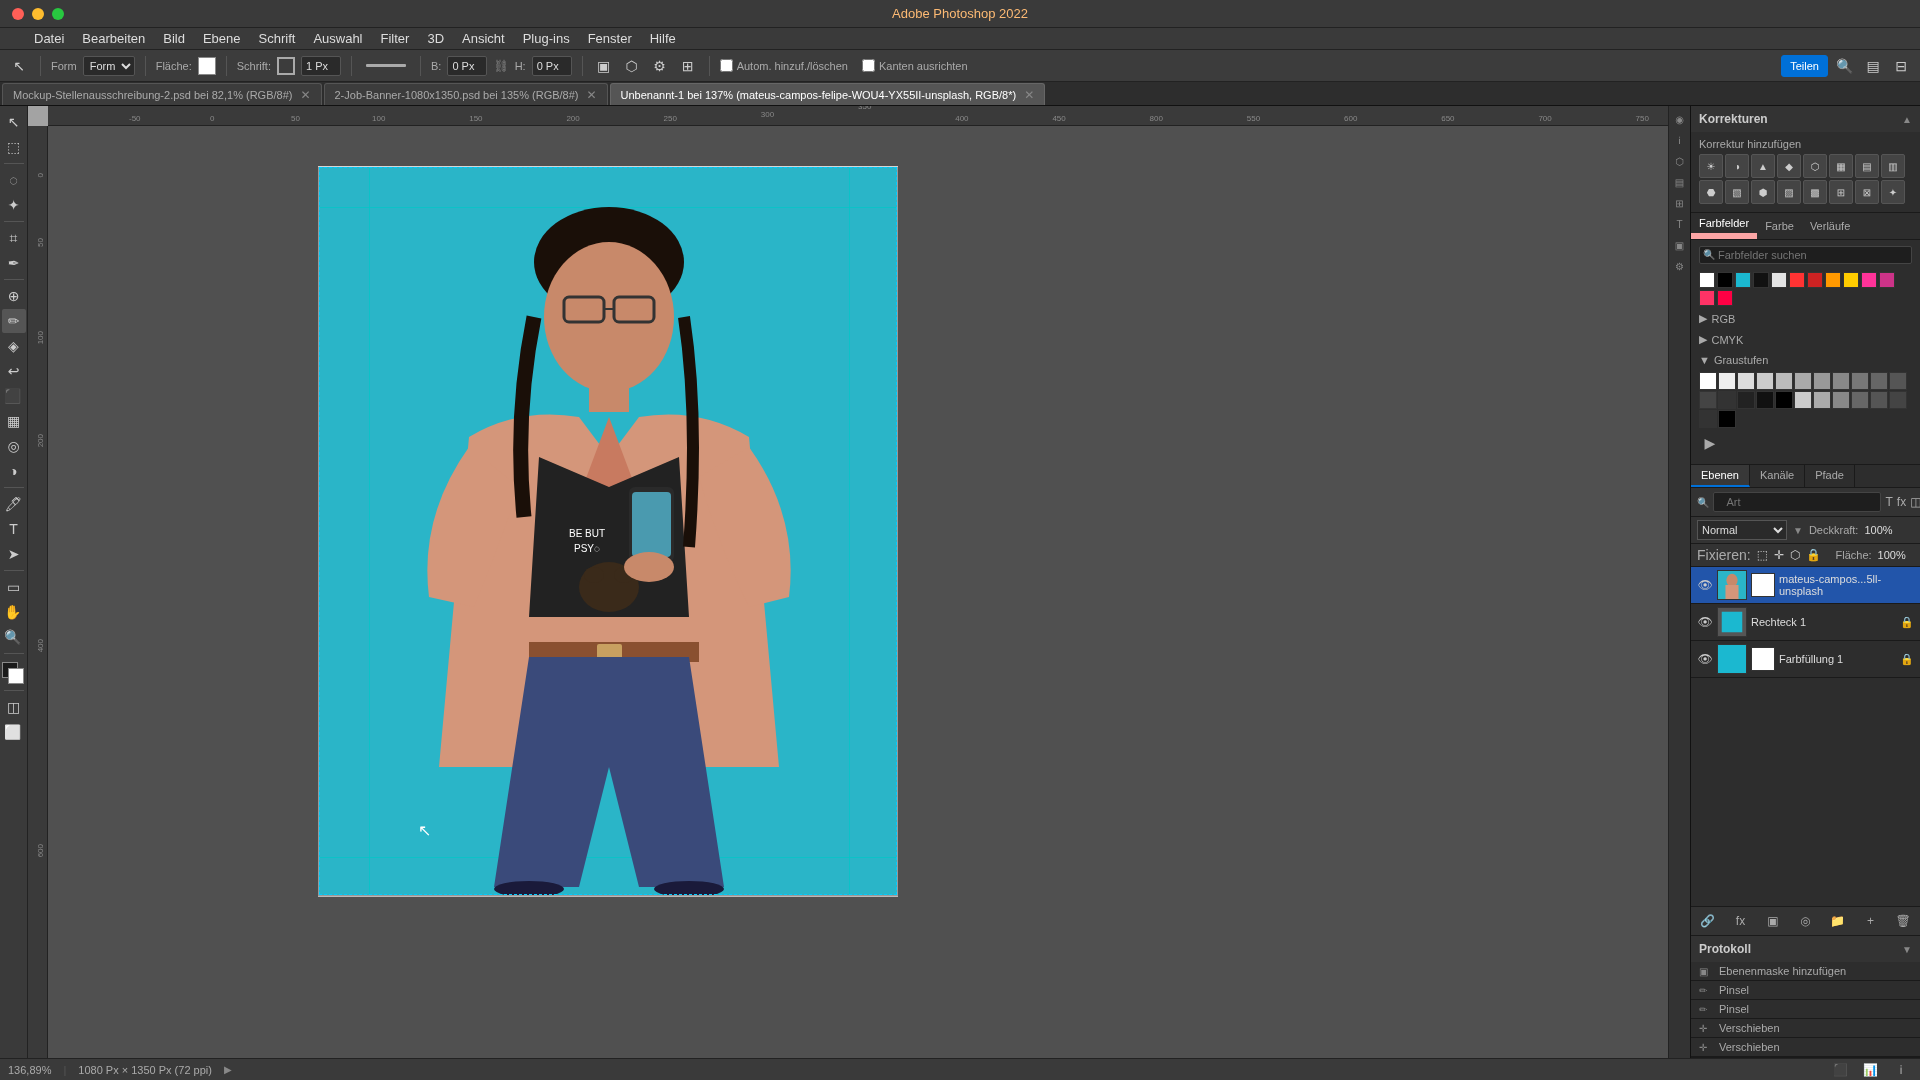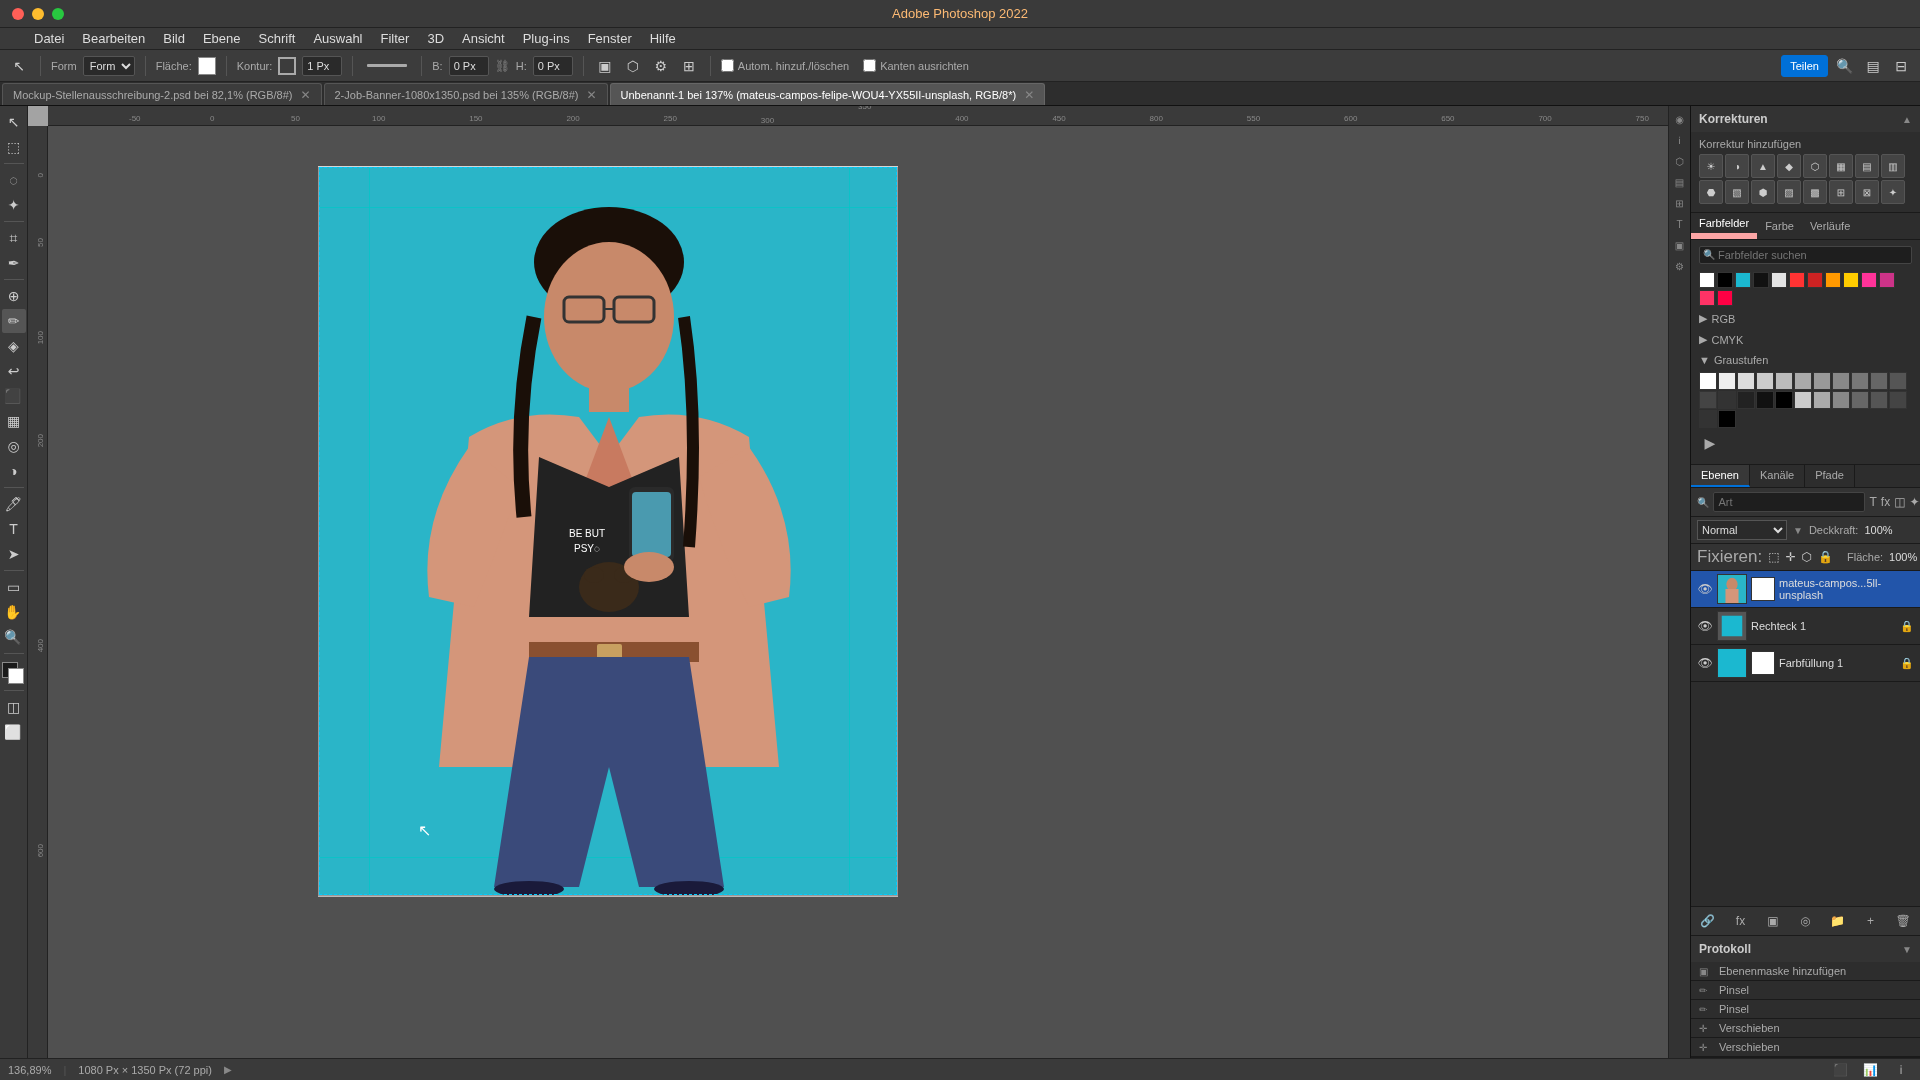--- a/index.html
+++ b/index.html
@@ -178,39 +178,39 @@
     }
     .panel-tab.active { color: #fff; border-bottom: 2px solid #0070d8; background: #383838; }
 
     
     .layers-toolbar {
       display: flex; align-items: center; padding: 3px 6px; gap: 4px;
       background: #333; border-bottom: 1px solid #1a1a1a;
     }
     .layers-search {
       flex: 1; background: #1e1e1e; border: 1px solid #444; color: #ccc;
-      font-size: 11px; padding: 2px 4px; border-radius: 2px; height: 20px;
+      font-size: 11px; padding: 2px 12px; border-radius: 2px; height: 20px;
     }
     .layer-mode-select {
       width: 90px; background: #2a2a2a; border: 1px solid #555; color: #ddd;
       font-size: 11px; height: 20px;
     }
     .opacity-row {
       display: flex; align-items: center; gap: 6px; padding: 3px 6px;
       background: #333; border-bottom: 1px solid #1a1a1a;
     }
     .opacity-label { font-size: 11px; color: #aaa; }
     .opacity-val { font-size: 11px; color: #ddd; }
     .fill-label { font-size: 11px; color: #aaa; margin-left: 8px; }
     .fill-val { font-size: 11px; color: #ddd; }
     .lock-row {
       display: flex; align-items: center; gap: 6px; padding: 3px 6px;
       background: #333; border-bottom: 1px solid #1a1a1a;
     }
-    .lock-label { font-size: 17px; color: #aaa; }
+    .lock-label { font-size: 14px; color: #aaa; }
 
     
     .layer-item {
       display: flex; align-items: center; padding: 3px 6px; gap: 4px;
       border-bottom: 1px solid #1a1a1a; cursor: pointer; min-height: 36px;
     }
     .layer-item.active { background: #2255aa; }
     .layer-eye { width: 16px; text-align: center; font-size: 12px; cursor: pointer; }
     .layer-thumb {
       width: 30px; height: 30px; background: #555; border: 1px solid #333; flex-shrink: 0;
@@ -296,21 +296,21 @@
 <div id="toolbar">
 
   <button class="toolbar-icon-btn">↖</button>
   <div class="toolbar-sep"></div>
   <span class="toolbar-label">Form</span>
   <select class="toolbar-select"><option>Form</option></select>
   <div class="toolbar-sep"></div>
   <span class="toolbar-label">Fläche:</span>
   <div style="width:18px;height:18px;background:#fff;border:1px solid #888;cursor:pointer;"></div>
   <div class="toolbar-sep"></div>
-  <span class="toolbar-label">Kontur:</span>
+  <span class="toolbar-label">Schrift:</span>
   <div style="width:18px;height:18px;background:transparent;border:2px solid #aaa;cursor:pointer;"></div>
   <input class="toolbar-input toolbar-input-sm" type="text" value="1 Px" style="">
   <div class="toolbar-sep"></div>
 
   <div style="width:40px;height:3px;background:#aaa;border-radius:1px;margin:0 4px;"></div>
   <div class="toolbar-sep"></div>
   <span class="toolbar-label">B:</span>
   <input class="toolbar-input toolbar-input-sm" type="text" value="0 Px" style="">
 
   <span style="font-size:12px;color:#888;">⛓</span>
@@ -398,21 +398,21 @@
     <div id="ruler-top">
       <div style="position:relative;width:100%;height:100%;">
 
         <span style="position:absolute;left:5%;font-size:8px;color:#888;bottom:2px;">-50</span>
         <span style="position:absolute;left:10%;font-size:8px;color:#888;bottom:2px;">0</span>
         <span style="position:absolute;left:15%;font-size:8px;color:#888;bottom:2px;">50</span>
         <span style="position:absolute;left:20%;font-size:8px;color:#888;bottom:2px;">100</span>
         <span style="position:absolute;left:26%;font-size:8px;color:#888;bottom:2px;">150</span>
         <span style="position:absolute;left:32%;font-size:8px;color:#888;bottom:2px;">200</span>
         <span style="position:absolute;left:38%;font-size:8px;color:#888;bottom:2px;">250</span>
-        <span style="position:absolute;left:44%;font-size:8px;color:#888;bottom:0;">300</span>
+        <span style="position:absolute;left:44%;font-size:8px;color:#888;bottom:6px;">300</span>
         <span style="position:absolute;left:50%;font-size:8px;color:#888;bottom:14px;">350</span>
         <span style="position:absolute;left:56%;font-size:8px;color:#888;bottom:2px;">400</span>
         <span style="position:absolute;left:62%;font-size:8px;color:#888;bottom:2px;">450</span>
         <span style="position:absolute;left:68%;font-size:8px;color:#888;bottom:2px;">800</span>
         <span style="position:absolute;left:74%;font-size:8px;color:#888;bottom:2px;">550</span>
         <span style="position:absolute;left:80%;font-size:8px;color:#888;bottom:2px;">600</span>
         <span style="position:absolute;left:86%;font-size:8px;color:#888;bottom:2px;">650</span>
         <span style="position:absolute;left:92%;font-size:8px;color:#888;bottom:2px;">700</span>
         <span style="position:absolute;left:98%;font-size:8px;color:#888;bottom:2px;">750</span>
       </div>

